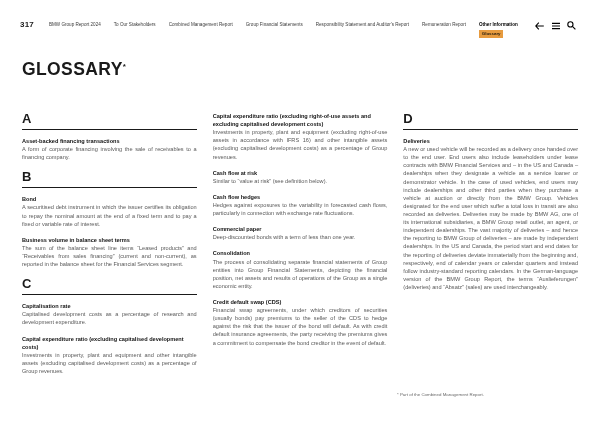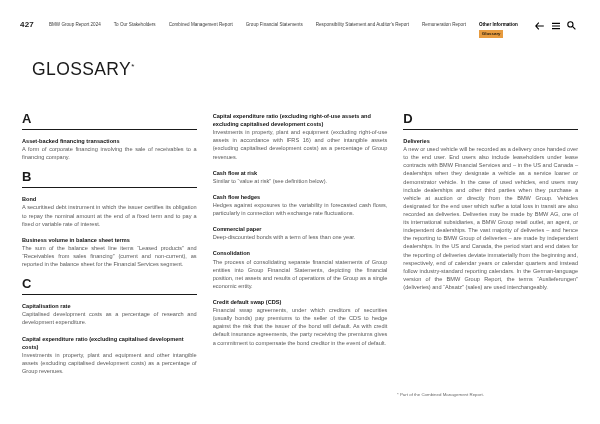--- a/index.html
+++ b/index.html
@@ -25,22 +25,22 @@
   .badge {
     display:inline-block; margin-top:2.5px;
     font-size:4.4px; font-weight:bold; line-height:1;
     padding:1.8px 2.8px;
   }
   .header-icons { margin-left:auto; display:flex; gap:7px; align-items:center; margin-top:0; }
   .hicon { display:inline-flex; width:9px; height:9px; align-items:center; justify-content:center; cursor:pointer; }
 
   
   .title {
-    position:absolute; top:61px; left:32px;
-    font-size:17.5px; font-weight:normal; letter-spacing:.4px; line-height:1;
+    position:absolute; top:61px; left:22px;
+    font-size:17.5px; font-weight:bold; letter-spacing:.4px; line-height:1;
   }
   .title sup { font-size:8px; vertical-align:6px; letter-spacing:0; }
 
   
   .columns {
     position:absolute; top:112px; left:22px; right:22px;
     display:flex; gap:16px;
   }
   .col { flex:1 1 0; min-width:0; }
 
@@ -55,21 +55,21 @@
 
   .footnote {
     position:absolute; left:397px; top:392px;
     font-size:4.4px; color:#6a6a6a; line-height:1.3;
   }
 </style>
 </head>
 <body>
 
 <div class="header">
-  <div class="page-num">427</div>
+  <div class="page-num">317</div>
   <div class="nav">
     <span class="nav-item">BMW Group Report 2024</span>
     <span class="nav-item">To Our Stakeholders</span>
     <span class="nav-item">Combined Management Report</span>
     <span class="nav-item">Group Financial Statements</span>
     <span class="nav-item">Responsibility Statement and Auditor's Report</span>
     <span class="nav-item">Remuneration Report</span>
     <span class="nav-stack">
       <span class="nav-item active">Other Information</span>
       <span class="badge" id="glossary-badge" style="background: rgb(231, 155, 63); color: rgb(35, 26, 14);">Glossary</span>

